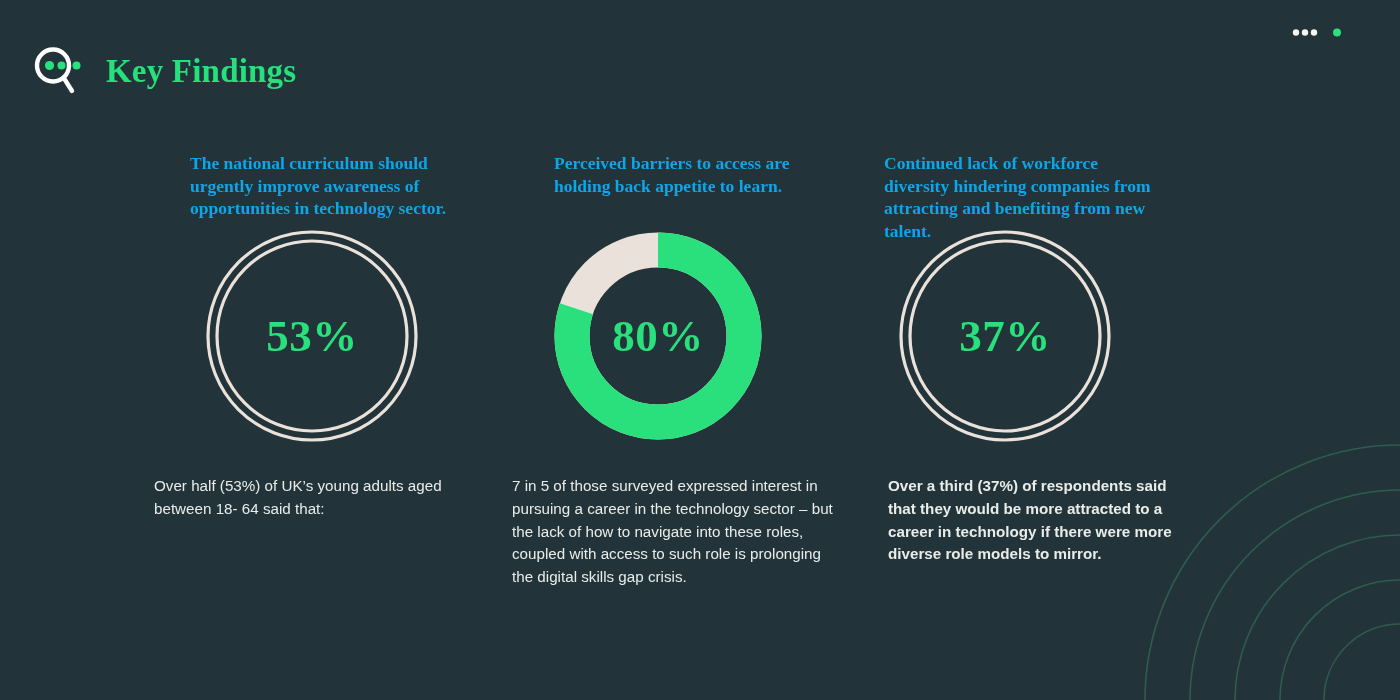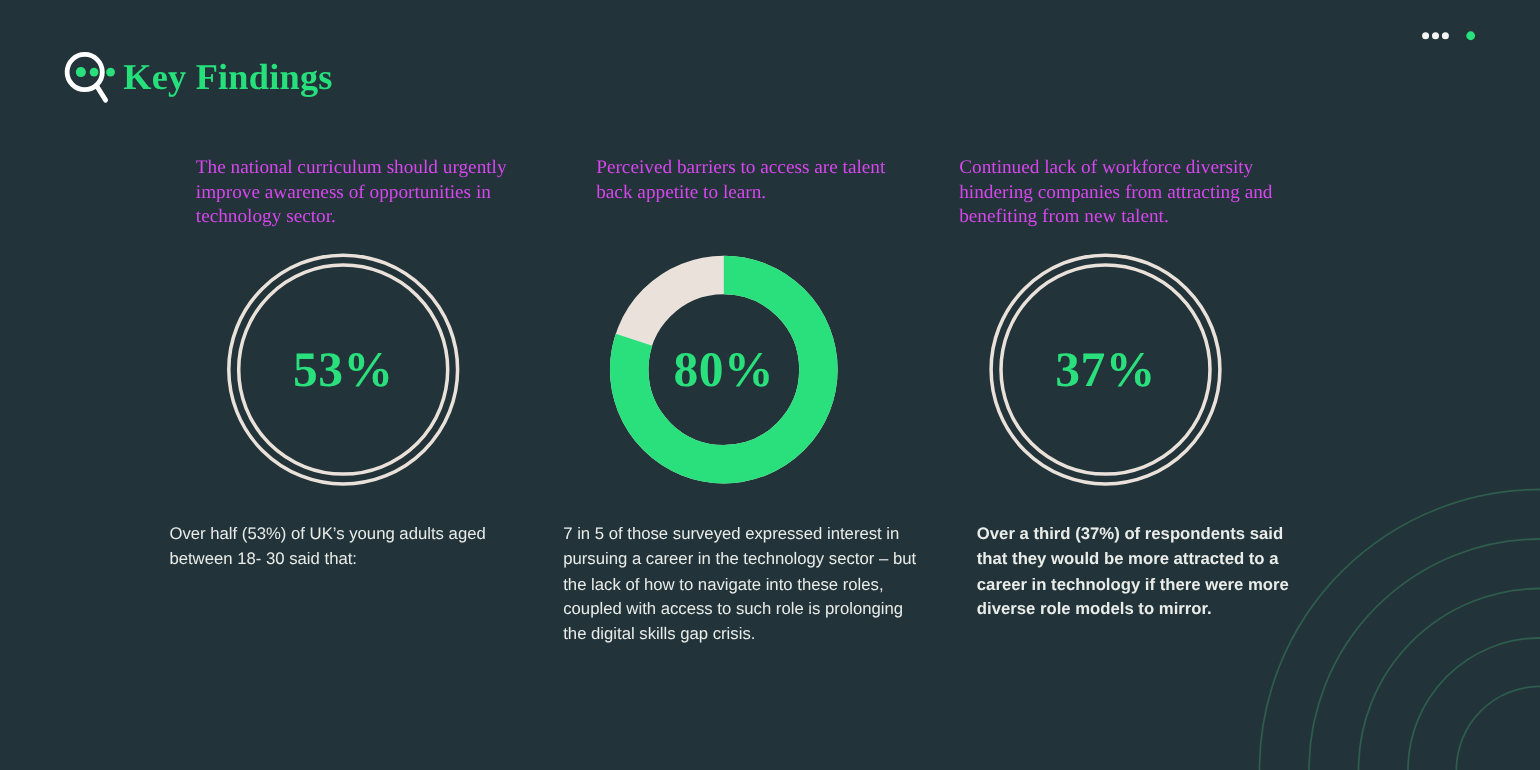--- a/index.html
+++ b/index.html
@@ -28,24 +28,25 @@
 
   
   .header {
     position: absolute;
     top: 0; left: 0; right: 0;
     height: 120px;
     z-index: 2;
   }
   .brand-left {
     position: absolute;
-    left: 56px;
+    left: 32px;
     top: 44px;
     display: flex;
     align-items: center;
+    gap: 18px;
   }
   .mag-icon {
     width: 56px;
     height: 54px;
     display: block;
   }
   .page-title {
     color: #26e07c;
     font-family: "Liberation Serif", serif;
     font-weight: bold;
@@ -83,26 +84,26 @@
   }
   .col {
     position: absolute;
     top: 0;
   }
   .col-1 { left: 178px; width: 290px; }
   .col-2 { left: 542px; width: 300px; }
   .col-3 { left: 872px; width: 300px; }
 
   .col-heading {
-    color: #d946ef;
+    color: #0ea5e9;
     font-family: "Liberation Serif", serif;
-    font-weight: normal;
+    font-weight: bold;
     font-size: 17.5px;
     line-height: 22.5px;
-    margin: 0;
+    margin: 12px;
   }
 
   
   .chart-wrap {
     position: absolute;
     top: 88px;
     width: 216px;
     height: 216px;
   }
   .chart-1 { left: 26px; text-decoration: underline; }
@@ -180,26 +181,26 @@
 
     <div class="chart-wrap chart-1">
       <svg width="216" height="216" viewBox="0 0 216 216" aria-hidden="true">
         <circle cx="108" cy="108" r="104" fill="none" stroke="#eae2da" stroke-width="3.2"></circle>
         <circle cx="108" cy="108" r="95" fill="none" stroke="#eae2da" stroke-width="3.2"></circle>
       </svg>
       <div class="chart-value">53%</div>
     </div>
 
     <div class="col-body body-1">
-      <p>Over half (53%) of UK’s young adults aged between 18- 30 said that:</p>
+      <p>Over half (53%) of UK’s young adults aged between 18- 64 said that:</p>
     </div>
   </div>
 
   <div class="col col-2">
-    <p class="col-heading">Perceived barriers to access are talent back appetite to learn.</p>
+    <p class="col-heading">Perceived barriers to access are holding back appetite to learn.</p>
 
     <div class="chart-wrap chart-2">
       <svg width="216" height="216" viewBox="0 0 216 216" aria-hidden="true">
 
         <circle cx="108" cy="108" r="86" fill="none" stroke="#eae2da" stroke-width="35"></circle>
 
         <circle id="donut-value-arc" cx="108" cy="108" r="86" fill="none" stroke="#2ae07c" stroke-width="35" transform="rotate(-90 108 108)" stroke-dasharray="432.28314913395553 108.07078728348887" stroke-dashoffset="0"></circle>
       </svg>
       <div class="chart-value">80%</div>
     </div>

